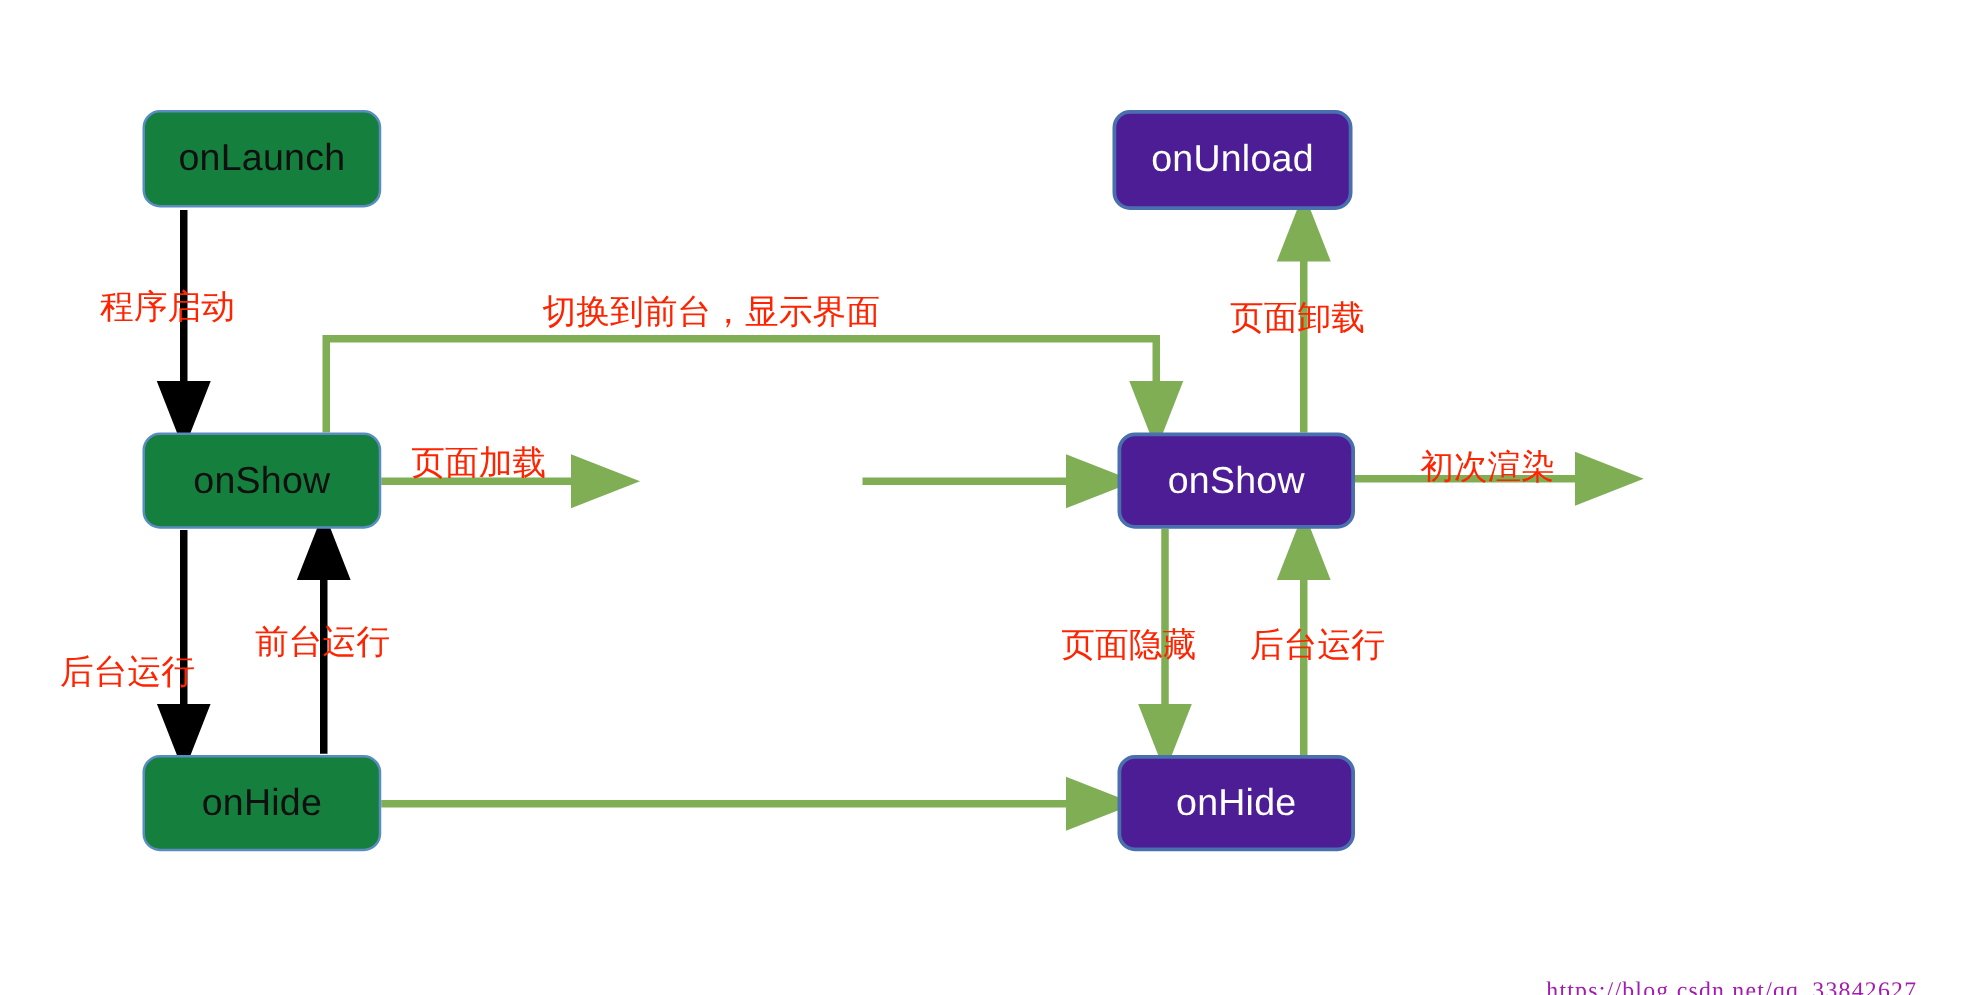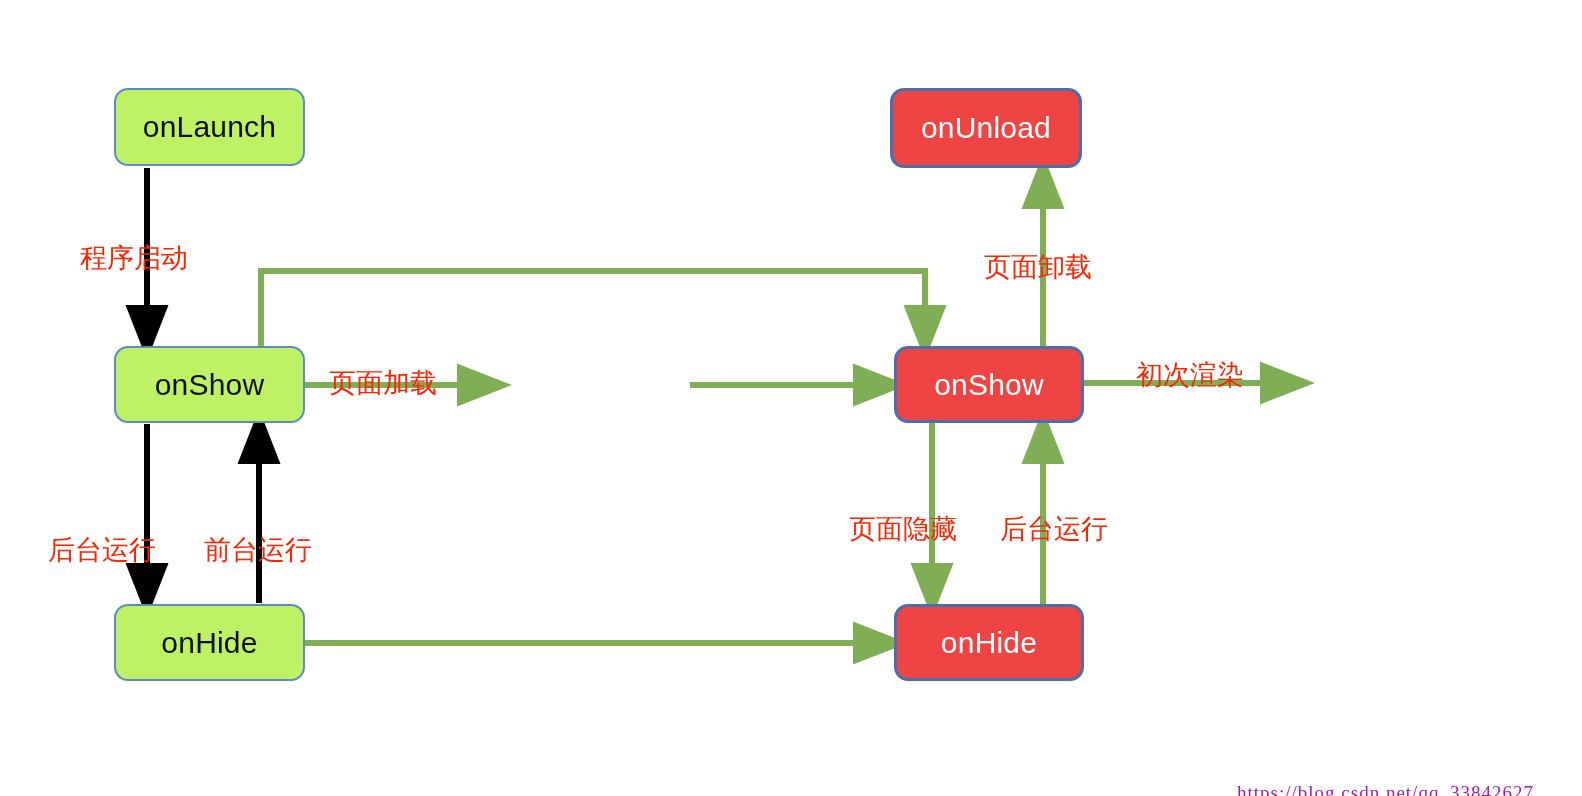--- a/index.html
+++ b/index.html
@@ -24,37 +24,36 @@
     display: flex;
     align-items: center;
     justify-content: center;
     border-radius: 14px;
     font-size: 30px;
     line-height: 1;
     letter-spacing: 0.2px;
     white-space: nowrap;
   }
   .node.blue {
-    background: #bef264;
+    background: #15803d;
     border: 2px solid #5A8CC2;
     color: #101010;
   }
   .node.green {
-    background: #ef4444;
+    background: #4c1d95;
     border: 3px solid #4A6FAF;
     color: #FFFFFF;
   }
   .edge-label {
     position: absolute;
     color: #FF2300;
     font-size: 27px;
     line-height: 1;
     white-space: nowrap;
     font-family: "DejaVu Sans", "Liberation Sans", sans-serif;
-    margin-top: 12px;
   }
   .watermark {
     position: absolute;
     color: #a21caf;
     font-size: 19px;
     letter-spacing: 1px;
     white-space: nowrap;
     font-family: "Liberation Serif", "DejaVu Serif", serif;
     margin-top: 24px;
   }
@@ -141,29 +140,30 @@
 
 
   <div class="node green" style="left:894px; top:604px; width:190px; height:77px;">
     <span>onHide</span>
   </div>
 
   <div class="edge-label" style="left:80px; top:232px;">程序启动</div>
 
   <div class="edge-label" style="left:48px; top:524px;">后台运行</div>
 
-  <div class="edge-label" style="left:204px; top:524px;">前台运行</div>
+  <div class="edge-label" style="left:204px; top:500px;">前台运行</div>
 
   <div class="edge-label" style="left:329px; top:357px;">页面加载</div>
 
+  <div class="edge-label" style="left:434px; top:236px;">切换到前台，显示界面</div>
 
 
   <div class="edge-label" style="left:984px; top:241px;">页面卸载</div>
 
-  <div class="edge-label" style="left:1136px; top:349px;">初次渲染</div>
+  <div class="edge-label" style="left:1136px; top:360px;">初次渲染</div>
 
   <div class="edge-label" style="left:849px; top:503px;">页面隐藏</div>
 
   <div class="edge-label" style="left:1000px; top:503px;">后台运行</div>
 
   <div class="watermark" style="left:1237px; top:758px;">https://blog.csdn.net/qq_33842627</div>
 
 </div>
 
 </body></html>

